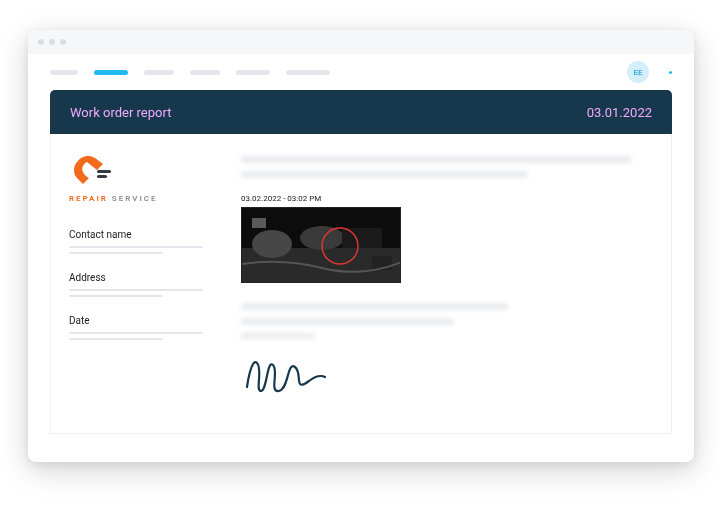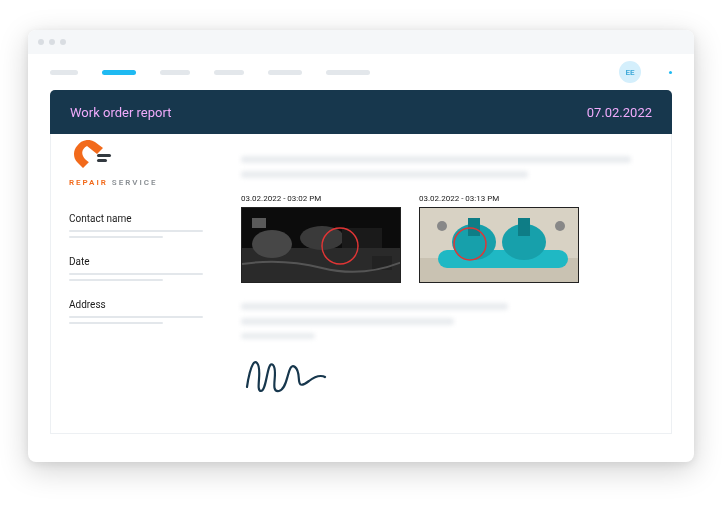--- a/index.html
+++ b/index.html
@@ -24,21 +24,21 @@
     align-items: center;
     padding: 0 10px;
     gap: 5px;
   }
   .dot { width: 6px; height: 6px; border-radius: 50%; background: #d9dde2; }
   .topbar {
     height: 36px;
     display: flex;
     align-items: center;
     padding: 0 22px;
-    gap: 24px;
+    gap: 16px;
   }
   .nav-skel {
     height: 5px;
     background: #e3e7eb;
     border-radius: 3px;
   }
   .nav-skel.active { background: #1fbaf2; }
   .avatar {
     margin-left: auto;
     width: 22px; height: 22px;
@@ -67,21 +67,21 @@
   }
   .report-body {
     background: #fff;
     border: 1px solid #edf0f3;
     border-top: none;
     display: flex;
     min-height: 300px;
   }
   .sidebar {
     width: 170px;
-    padding: 6px 18px;
+    padding: 22px 18px;
   }
   .logo { display: flex; flex-direction: column; align-items: flex-start; margin-bottom: 26px; }
   .logo-icon { width: 44px; height: 34px; }
   .logo-text {
     font-size: 8px;
     letter-spacing: 2px;
     font-weight: 600;
     margin-top: 4px;
   }
   .logo-text .r1 { color: #f26a1b; }
@@ -130,21 +130,21 @@
     <div class="avatar">
       <span>EE</span>
     </div>
     <div class="avatar-dot"></div>
   </div>
 
   <div class="content">
 
     <div class="report-header">
       <span>Work order report</span>
-      <span>07.02.2022</span>
+      <span>03.01.2022</span>
     </div>
 
     <div class="report-body">
 
       <div class="sidebar">
         <div class="logo">
           <svg class="logo-icon" viewBox="0 0 44 34">
             <path fill="#f26a1b" d="M8 6 C4 10 4 18 8 22 L14 28 L20 22 C20 22 16 20 14 16 C12 12 14 8 18 6 L28 14 L34 8 L26 2 C20 -2 12 0 8 6 Z"></path>
             <rect x="28" y="14" width="14" height="3" rx="1.5" fill="#333a40"></rect>
             <rect x="28" y="19" width="10" height="3" rx="1.5" fill="#333a40"></rect>
@@ -153,26 +153,26 @@
             <span class="r1">REPAIR</span><span class="r2"> SERVICE</span>
           </div>
         </div>
 
         <div class="field">
           <div class="field-label">Contact name</div>
           <div class="field-line"></div>
           <div class="field-line" style="width:70%"></div>
         </div>
         <div class="field">
-          <div class="field-label">Date</div>
+          <div class="field-label">Address</div>
           <div class="field-line"></div>
           <div class="field-line" style="width:70%"></div>
         </div>
         <div class="field">
-          <div class="field-label">Address</div>
+          <div class="field-label">Date</div>
           <div class="field-line"></div>
           <div class="field-line" style="width:70%"></div>
         </div>
       </div>
 
       <div class="main">
         <div class="blur-line" style="width:95%"></div>
         <div class="blur-line" style="width:70%"></div>
 
         <div class="photos">
@@ -185,37 +185,20 @@
                 <ellipse cx="30" cy="36" rx="20" ry="14" fill="#474747"></ellipse>
                 <ellipse cx="80" cy="30" rx="22" ry="12" fill="#3a3a3a"></ellipse>
                 <rect x="100" y="20" width="40" height="20" fill="#1a1a1a"></rect>
                 <circle cx="98" cy="38" r="18" fill="none" stroke="#e03535" stroke-width="1.5"></circle>
                 <rect x="10" y="10" width="14" height="10" fill="#5a5a5a"></rect>
                 <rect x="130" y="48" width="20" height="14" fill="#222"></rect>
                 <path d="M0 56 Q40 50 80 60 T160 54" stroke="#555" stroke-width="2" fill="none"></path>
               </svg>
             </div>
           </div>
-          <div class="photo-block">
-            <div class="photo-caption">03.02.2022 - 03:13 PM</div>
-            <div class="photo">
-              <svg width="160" height="76" viewBox="0 0 160 76">
-                <rect width="160" height="76" fill="#d8d2c4"></rect>
-                <rect x="0" y="50" width="160" height="26" fill="#c9c2b2"></rect>
-                <rect x="18" y="42" width="130" height="18" rx="9" fill="#1fb8c4"></rect>
-                <ellipse cx="54" cy="34" rx="22" ry="18" fill="#17a0ab"></ellipse>
-                <ellipse cx="104" cy="34" rx="22" ry="18" fill="#17a0ab"></ellipse>
-                <rect x="48" y="10" width="12" height="18" fill="#0e7d86"></rect>
-                <rect x="98" y="10" width="12" height="18" fill="#0e7d86"></rect>
-                <circle cx="50" cy="36" r="16" fill="none" stroke="#e03535" stroke-width="1.5"></circle>
-                <circle cx="22" cy="18" r="5" fill="#888"></circle>
-                <circle cx="140" cy="18" r="5" fill="#888"></circle>
-              </svg>
-            </div>
-          </div>
         </div>
 
         <div class="blur-line" style="width:65%"></div>
         <div class="blur-line" style="width:52%"></div>
         <div class="blur-line" style="width:18%; height:6px;"></div>
 
         <div class="signature">
           <svg class="sig-svg" viewBox="0 0 90 48">
             <path d="M6 36 C6 36 10 6 16 12 C22 18 14 40 20 40 C26 40 26 8 32 14 C38 20 28 42 38 40 C48 38 46 10 54 16 C62 22 52 42 68 30 C78 22 84 26 84 26" stroke="#17374d" stroke-width="2.2" fill="none" stroke-linecap="round" stroke-linejoin="round"></path>
           </svg>

